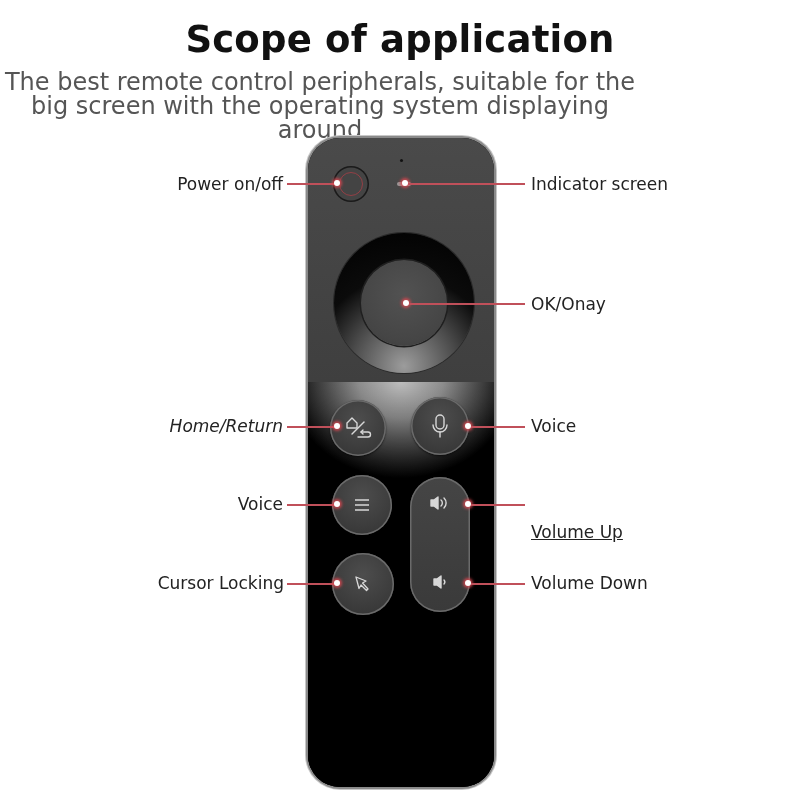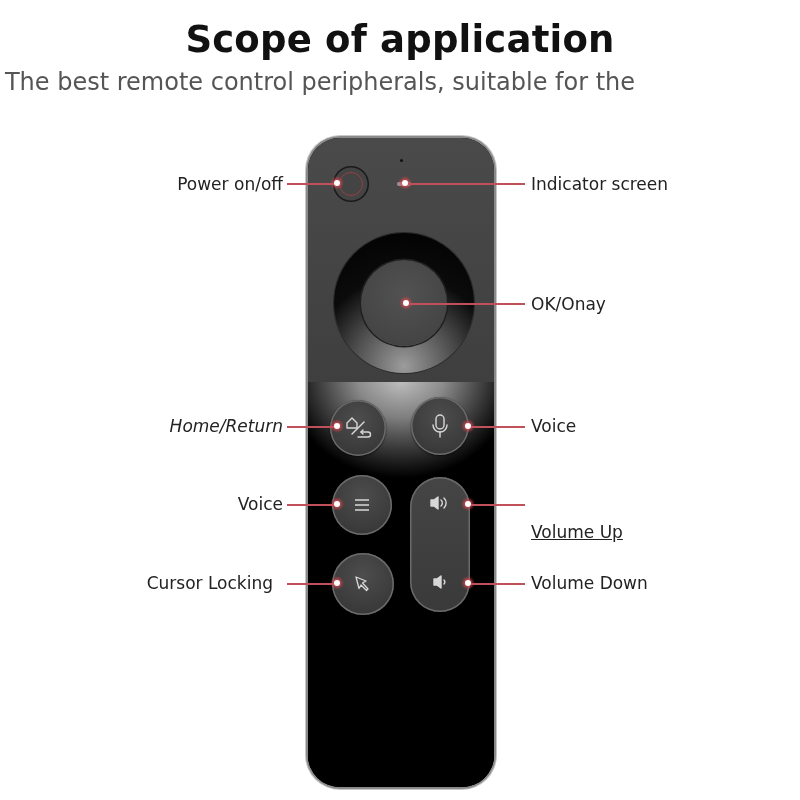--- a/index.html
+++ b/index.html
@@ -88,20 +88,21 @@
     position: absolute; width: 22px; height: 22px; border-radius: 50%;
     border: 1.5px solid rgba(200,60,70,0.6);
   }
 </style>
 </head>
 <body>
 
 <div class="title">Scope of application</div>
 <div class="subtitle">
   <div>The best remote control peripherals, suitable for the</div>
+  <div>big screen with the operating system displaying around</div>
 </div>
 
 <div class="remote">
   <div class="upper"></div>
   <div class="lower"></div>
   <div class="lower-fade"></div>
 
   <div class="mic-hole"></div>
   <div class="indicator"></div>
 
@@ -194,17 +195,17 @@
 <div class="line" style="left:287px;top:504px;width:50px;"></div>
 <div class="dot" style="left:334px;top:501px;"></div>
 <div class="label left" style="right:517px;top:494px;">Voice</div>
 
 <div class="dot" style="left:465px;top:501px;"></div>
 <div class="line" style="left:471px;top:504px;width:54px;"></div>
 <div class="label" style="left:531px;top:522px;text-decoration:underline;">Volume Up</div>
 
 <div class="line" style="left:287px;top:583px;width:50px;"></div>
 <div class="dot" style="left:334px;top:580px;"></div>
-<div class="label left" style="right:527px;top:573px;margin-left:28px;">Cursor Locking</div>
+<div class="label left" style="right:516px;top:573px;margin-left:28px;">Cursor Locking</div>
 
 <div class="dot" style="left:465px;top:580px;"></div>
 <div class="line" style="left:471px;top:583px;width:54px;"></div>
 <div class="label" style="left:531px;top:573px;">Volume Down</div>
 
 </body></html>

